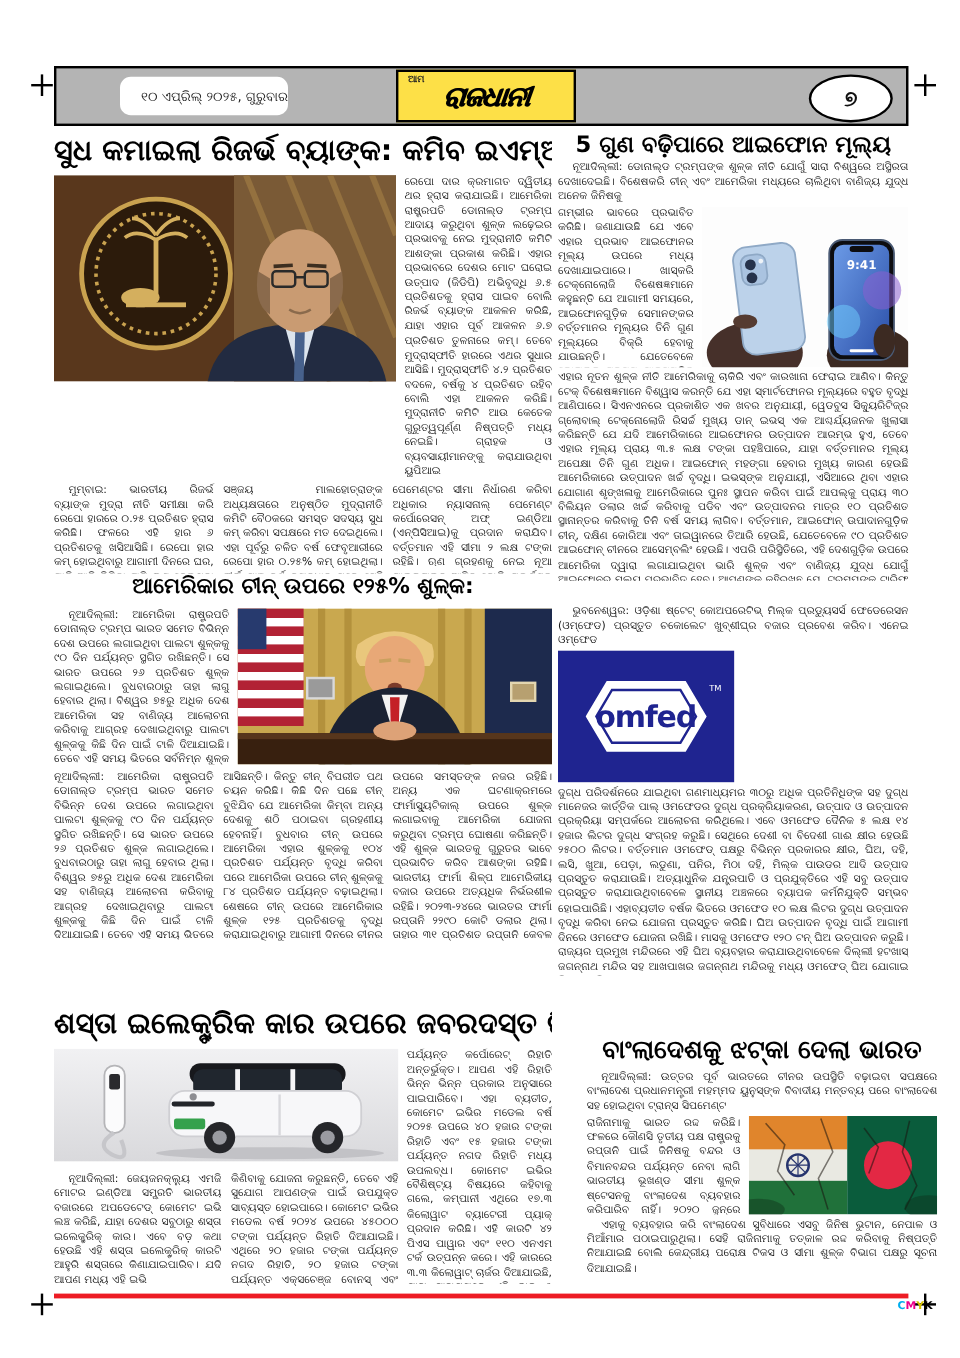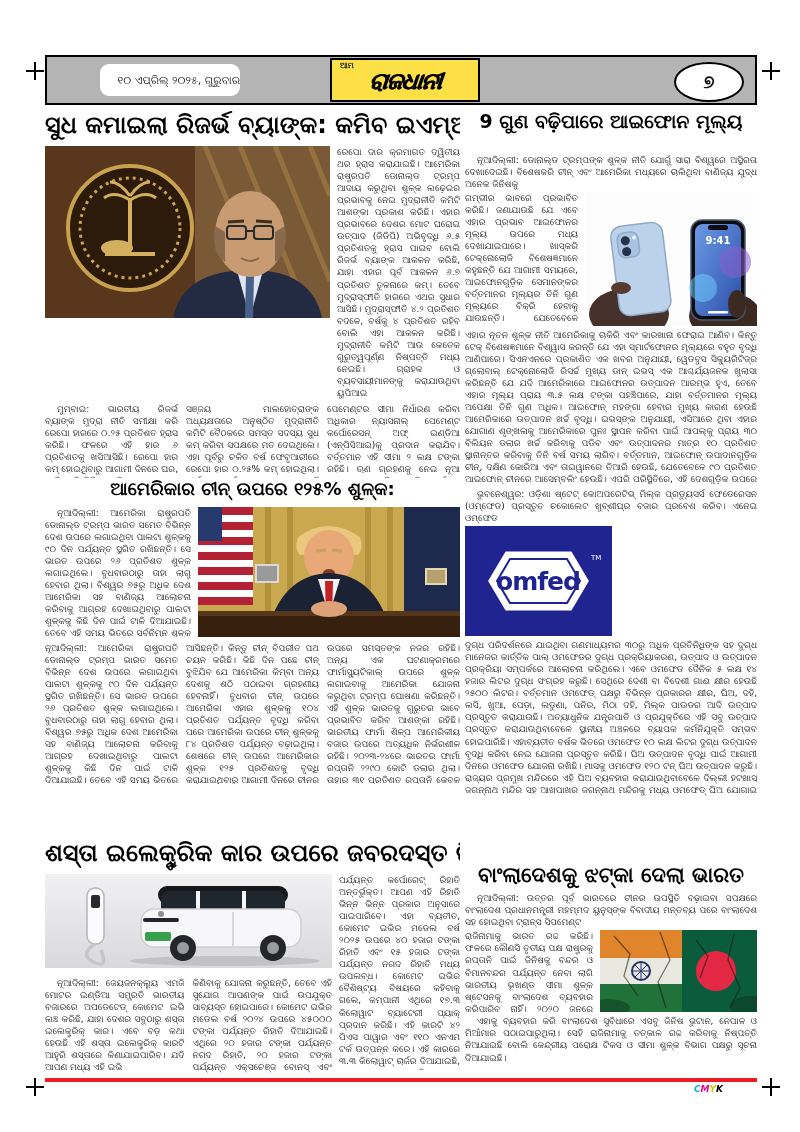--- a/index.html
+++ b/index.html
@@ -28,21 +28,21 @@
   .art{position:absolute;overflow:hidden;}
   .hl{font-weight:bold;color:#000;text-align:center;line-height:1.25;}
   .bodytxt{font-size:9px;line-height:1.34;text-align:justify;color:#151515;}
   .ind{text-indent:12px;}
   .row{display:flex;gap:7px;}
   .cols{display:flex;gap:8px;overflow:hidden;}
   .cols>div{flex:1;}
   svg text{font-family:"DejaVu Sans",sans-serif;}
   
   .footline{position:absolute;left:45px;top:1078px;width:712px;height:4px;background:#ed1c24;}
-  .cmyk{position:absolute;left:694px;top:1084px;font-size:9px;font-weight:bold;letter-spacing:0;font-style:italic;}
+  .cmyk{position:absolute;left:748px;top:1084px;font-size:9px;font-weight:bold;letter-spacing:0;}
   .cmyk .c{color:#00aeef}.cmyk .m{color:#ec008c}.cmyk .y{color:#d8c400}.cmyk .k{color:#000}
 </style>
 </head>
 <body>
 
 <div class="page">
 
   <div class="crop" style="left:26px;top:62px"></div>
   <div class="crop" style="left:762px;top:62px"></div>
   <div class="crop" style="left:26px;top:1078px"></div>
@@ -190,22 +190,22 @@
         <div class="cols" style="margin-top:5px;height:96px">
           <div class="bodytxt ind">ନୂଆଦିଲ୍ଲୀ: ଜେୟଜନକ୍ଲ୍ୟୁ ଏମଜି ମୋଟର ଇଣ୍ଡିଆ ସମ୍ପ୍ରତି ଭାରତୀୟ ବଜାରରେ ଅପଡେଟେଡ୍ କୋମେଟ ଇଭି ଲଞ୍ଚ କରିଛି, ଯାହା ଦେଶର ସବୁଠାରୁ ଶସ୍ତା ଇଲେକ୍ଟ୍ରିକ୍ କାର। ଏବେ ବଡ଼ କଥା ହେଉଛି ଏହି ଶସ୍ତା ଇଲେକ୍ଟ୍ରିକ୍ କାରଟି ଆହୁରି ଶସ୍ତାରେ କିଣାଯାଇପାରିବ। ଯଦି ଆପଣ ମଧ୍ୟ ଏହି ଇଭି</div>
           <div class="bodytxt">କିଣିବାକୁ ଯୋଜନା କରୁଛନ୍ତି, ତେବେ ଏହି ସୁଯୋଗ ଆପଣଙ୍କ ପାଇଁ ଉପଯୁକ୍ତ ସାବ୍ୟସ୍ତ ହୋଇପାରେ। କୋମେଟ ଇଭିର ମଡେଲ ବର୍ଷ ୨୦୨୪ ଉପରେ ୪୫୦୦୦ ଟଙ୍କା ପର୍ଯ୍ୟନ୍ତ ରିହାତି ଦିଆଯାଇଛି। ଏଥିରେ ୨୦ ହଜାର ଟଙ୍କା ପର୍ଯ୍ୟନ୍ତ ନଗଦ ରିହାତି, ୨୦ ହଜାର ଟଙ୍କା ପର୍ଯ୍ୟନ୍ତ ଏକ୍ସଚେଞ୍ଜ ବୋନସ୍ ଏବଂ ୫୦୦୦ ଟଙ୍କା</div>
         </div>
       </div>
       <div class="bodytxt" style="flex:1;height:196px;overflow:hidden">ପର୍ଯ୍ୟନ୍ତ କର୍ପୋରେଟ୍ ରିହାତି ଅନ୍ତର୍ଭୁକ୍ତ। ଆପଣ ଏହି ରିହାତି ଭିନ୍ନ ଭିନ୍ନ ପ୍ରକାର ଅନୁସାରେ ପାଇପାରିବେ। ଏହା ବ୍ୟତୀତ, କୋମେଟ ଇଭିର ମଡେଲ ବର୍ଷ ୨୦୨୫ ଉପରେ ୪୦ ହଜାର ଟଙ୍କା ରିହାତି ଏବଂ ୧୫ ହଜାର ଟଙ୍କା ପର୍ଯ୍ୟନ୍ତ ନଗଦ ରିହାତି ମଧ୍ୟ ଉପଲବ୍ଧ। କୋମେଟ ଇଭିର ବୈଶିଷ୍ଟ୍ୟ ବିଷୟରେ କହିବାକୁ ଗଲେ, କମ୍ପାନୀ ଏଥିରେ ୧୭.୩ କିଲୋୱାଟ ବ୍ୟାଟେରୀ ପ୍ୟାକ୍ ପ୍ରଦାନ କରିଛି। ଏହି କାରଟି ୪୨ ପିଏସ ପାୱାର ଏବଂ ୧୧୦ ଏନଏମ ଟର୍କ ଉତ୍ପନ୍ନ କରେ। ଏହି କାରରେ ୩.୩ କିଲୋୱାଟ୍ ଚାର୍ଜର ଦିଆଯାଇଛି, ଯାହା ସାହାଯ୍ୟରେ ଏହି କାର ୫ ଘଣ୍ଟାରେ ୮୦ ପ୍ରତିଶତ ପର୍ଯ୍ୟନ୍ତ ଚାର୍ଜ ହୋଇଯାଏ। ଏମଜି ମୋଟର୍ସର ଏହି ଇଲେକ୍ଟ୍ରିକ୍ କାରର ରେଞ୍ଜ ୨୩୦ କିଲୋମିଟର।</div>
     </div>
   </article>
 
   <article class="art" id="a2" style="left:465px;top:110px;width:292px;height:374px">
-    <div class="hl" style="font-size:19px;white-space:nowrap">9 ଗୁଣ ବଢ଼ିପାରେ ଆଇଫୋନ ମୂଲ୍ୟ</div>
-    <div class="bodytxt ind" style="margin-top:20px">ନୂଆଦିଲ୍ଲୀ: ଡୋନାଲ୍ଡ ଟ୍ରମ୍ପଙ୍କ ଶୁଳ୍କ ନୀତି ଯୋଗୁଁ ସାରା ବିଶ୍ୱରେ ଅସ୍ଥିରତା ଦେଖାଦେଇଛି। ବିଶେଷକରି ଚୀନ୍ ଏବଂ ଆମେରିକା ମଧ୍ୟରେ ଚାଲିଥିବା ବାଣିଜ୍ୟ ଯୁଦ୍ଧ ଅନେକ ଜିନିଷକୁ</div>
+    <div class="hl" style="font-size:19px;white-space:nowrap">5 ଗୁଣ ବଢ଼ିପାରେ ଆଇଫୋନ ମୂଲ୍ୟ</div>
+    <div class="bodytxt ind" style="margin-top:0">ନୂଆଦିଲ୍ଲୀ: ଡୋନାଲ୍ଡ ଟ୍ରମ୍ପଙ୍କ ଶୁଳ୍କ ନୀତି ଯୋଗୁଁ ସାରା ବିଶ୍ୱରେ ଅସ୍ଥିରତା ଦେଖାଦେଇଛି। ବିଶେଷକରି ଚୀନ୍ ଏବଂ ଆମେରିକା ମଧ୍ୟରେ ଚାଲିଥିବା ବାଣିଜ୍ୟ ଯୁଦ୍ଧ ଅନେକ ଜିନିଷକୁ</div>
     <div class="row" style="margin-top:2px">
       <div class="bodytxt" style="flex:1;height:134px;overflow:hidden">ଗମ୍ଭୀର ଭାବରେ ପ୍ରଭାବିତ କରିଛି। ଜଣାଯାଉଛି ଯେ ଏବେ ଏହାର ପ୍ରଭାବ ଆଇଫୋନର ମୂଲ୍ୟ ଉପରେ ମଧ୍ୟ ଦେଖାଯାଇପାରେ। ଖାସ୍‌କରି ଟେକ୍ନୋଲୋଜି ବିଶେଷଜ୍ଞମାନେ କହୁଛନ୍ତି ଯେ ଆଗାମୀ ସମୟରେ, ଆଇଫୋନଗୁଡ଼ିକ ସେମାନଙ୍କର ବର୍ତ୍ତମାନର ମୂଲ୍ୟର ତିନି ଗୁଣ ମୂଲ୍ୟରେ ବିକ୍ରି ହେବାକୁ ଯାଉଛନ୍ତି। ଯେତେବେଳେ ଡୋନାଲ୍ଡ ଟ୍ରମ୍ପ ପାରସ୍ପରିକ ଶୁଳ୍କ ନୀତି କାର୍ଯ୍ୟକାରୀ କରିଥିଲେ, ସେ ଦାବି କରିଥିଲେ ଯେ</div>
       <svg width="172" height="134" viewBox="0 0 172 134" role="img">
         <rect width="172" height="134" fill="#fdfdfd"></rect>
         <ellipse cx="44" cy="122" rx="40" ry="26" fill="#46302a"></ellipse>
         <ellipse cx="140" cy="124" rx="36" ry="24" fill="#3c2a22"></ellipse>
         <g transform="rotate(-7 56 78)">
           <rect x="30" y="32" width="52" height="90" rx="11" fill="#bcd2ea" stroke="#8fa9c6" stroke-width="1.5"></rect>
           <rect x="36" y="39" width="21" height="25" rx="7" fill="#aac3e0" stroke="#8fa9c6" stroke-width="1.5"></rect>
           <circle cx="44" cy="47" r="4.5" fill="#26324a"></circle>
@@ -228,34 +228,34 @@
           <text x="133" y="52" font-size="10" font-weight="bold" fill="#ffffff" text-anchor="middle">9:41</text>
           <rect x="123" y="119" width="20" height="2.5" rx="1.2" fill="#ffffff"></rect>
         </g>
         <ellipse cx="152" cy="112" rx="9" ry="14" fill="#3c2a22"></ellipse>
       </svg>
     </div>
     <div class="bodytxt" style="margin-top:3px;height:178px;overflow:hidden">ଏହାର ନୂତନ ଶୁଳ୍କ ନୀତି ଆମେରିକାକୁ ଚାକିରି ଏବଂ କାରଖାନା ଫେରାଇ ଆଣିବ। କିନ୍ତୁ ଟେକ୍ ବିଶେଷଜ୍ଞମାନେ ବିଶ୍ୱାସ କରନ୍ତି ଯେ ଏହା ସ୍ମାର୍ଟଫୋନର ମୂଲ୍ୟରେ ବହୁତ ବୃଦ୍ଧି ଆଣିପାରେ। ସିଏନଏନରେ ପ୍ରକାଶିତ ଏକ ଖବର ଅନୁଯାୟୀ, ୱେଡବୁସ ସିକ୍ୟୁରିଟିଜ୍‌ର ଗ୍ଲୋବାଲ୍ ଟେକ୍ନୋଲୋଜି ରିସର୍ଚ୍ଚ ମୁଖ୍ୟ ଡାନ୍ ଇଭସ୍ ଏକ ଆଶ୍ଚର୍ଯ୍ୟଜନକ ଖୁଲାସା କରିଛନ୍ତି ଯେ ଯଦି ଆମେରିକାରେ ଆଇଫୋନର ଉତ୍ପାଦନ ଆରମ୍ଭ ହୁଏ, ତେବେ ଏହାର ମୂଲ୍ୟ ପ୍ରାୟ ୩.୫ ଲକ୍ଷ ଟଙ୍କା ପହଞ୍ଚିପାରେ, ଯାହା ବର୍ତ୍ତମାନର ମୂଲ୍ୟ ଅପେକ୍ଷା ତିନି ଗୁଣ ଅଧିକ। ଆଇଫୋନ୍ ମହଙ୍ଗା ହେବାର ମୁଖ୍ୟ କାରଣ ହେଉଛି ଆମେରିକାରେ ଉତ୍ପାଦନ ଖର୍ଚ୍ଚ ବୃଦ୍ଧି। ଇଭସ୍‌ଙ୍କ ଅନୁଯାୟୀ, ଏସିଆରେ ଥିବା ଏହାର ଯୋଗାଣ ଶୃଙ୍ଖଳାକୁ ଆମେରିକାରେ ପୁନଃ ସ୍ଥାପନ କରିବା ପାଇଁ ଆପଲ୍‌କୁ ପ୍ରାୟ ୩୦ ବିଲିୟନ ଡଲାର ଖର୍ଚ୍ଚ କରିବାକୁ ପଡିବ ଏବଂ ଉତ୍ପାଦନର ମାତ୍ର ୧୦ ପ୍ରତିଶତ ସ୍ଥାନାନ୍ତର କରିବାକୁ ତିନି ବର୍ଷ ସମୟ ଲାଗିବ। ବର୍ତ୍ତମାନ, ଆଇଫୋନ୍ ଉପାଦାନଗୁଡ଼ିକ ଚୀନ୍, ଦକ୍ଷିଣ କୋରିଆ ଏବଂ ତାଇୱାନରେ ତିଆରି ହେଉଛି, ଯେତେବେଳେ ୯୦ ପ୍ରତିଶତ ଆଇଫୋନ୍ ଚୀନରେ ଆସେମ୍ବଲିଂ ହେଉଛି। ଏପରି ପରିସ୍ଥିତିରେ, ଏହି ଦେଶଗୁଡ଼ିକ ଉପରେ ଆମେରିକା ଦ୍ୱାରା ଲଗାଯାଇଥିବା ଭାରି ଶୁଳ୍କ ଏବଂ ବାଣିଜ୍ୟ ଯୁଦ୍ଧ ଯୋଗୁଁ ଆଇଫୋନର ମୂଲ୍ୟ ପ୍ରଭାବିତ ହେବ। ଆପଣଙ୍କୁ କହିରଖୁଛୁ ଯେ, ଟ୍ରମ୍ପଙ୍କ ଟାରିଫ୍ ନୀତି ଯୋଗୁଁ, ଆପଲର ସେୟାର ୨୫ ପ୍ରତିଶତ ହ୍ରାସ ପାଇସାରିଛି।</div>
   </article>
 
   <article class="art" id="a4" style="left:465px;top:484px;width:292px;height:374px">
-    <div class="bodytxt ind" style="margin-top:4px">ଭୁବନେଶ୍ୱର: ଓଡ଼ିଶା ଷ୍ଟେଟ୍ କୋଅପରେଟିଭ୍ ମିଲ୍କ ପ୍ରଡ୍ୟୁସର୍ସ ଫେଡେରେସନ (ଓମ୍ଫେଡ) ପ୍ରସ୍ତୁତ ଚକୋଲେଟ ଖୁବ୍‌ଶୀଘ୍ର ବଜାର ପ୍ରବେଶ କରିବ। ଏନେଇ ଓମ୍ଫେଡ</div>
+    <div class="bodytxt ind" style="margin-top:20px">ଭୁବନେଶ୍ୱର: ଓଡ଼ିଶା ଷ୍ଟେଟ୍ କୋଅପରେଟିଭ୍ ମିଲ୍କ ପ୍ରଡ୍ୟୁସର୍ସ ଫେଡେରେସନ (ଓମ୍ଫେଡ) ପ୍ରସ୍ତୁତ ଚକୋଲେଟ ଖୁବ୍‌ଶୀଘ୍ର ବଜାର ପ୍ରବେଶ କରିବ। ଏନେଇ ଓମ୍ଫେଡ</div>
     <div class="row" style="margin-top:2px">
       <svg width="147" height="110" viewBox="0 0 147 110" role="img">
         <rect width="147" height="110" fill="#1f2490"></rect>
         <polygon points="26,55 42,28 105,28 121,55 105,82 42,82" fill="#ffffff" stroke="#ffffff" stroke-width="5"></polygon>
         <polygon points="32,55 45,33 102,33 115,55 102,77 45,77" fill="#ffffff" stroke="#1f2490" stroke-width="2"></polygon>
         <text x="73" y="64" font-size="25" font-weight="bold" fill="#1f2490" text-anchor="middle" letter-spacing="-1">omfed</text>
         <text x="126" y="34" font-size="7" fill="#ffffff">TM</text>
       </svg>
     </div>
     <div class="bodytxt" style="margin-top:3px;height:158px;overflow:hidden">ଦୁଗ୍ଧ ପରିଦର୍ଶନରେ ଯାଇଥିବା ଗଣମାଧ୍ୟମର ୩୦ରୁ ଅଧିକ ପ୍ରତିନିଧିଙ୍କ ସହ ଦୁଗ୍ଧ ମାନେଜର କାର୍ତ୍ତିକ ପାଲ୍ ଓମଫେଡର ଦୁଗ୍ଧ ପ୍ରକ୍ରିୟାକରଣ, ଉତ୍ପାଦ ଓ ଉତ୍ପାଦନ ପ୍ରକ୍ରିୟା ସମ୍ପର୍କରେ ଆଲୋଚନା କରିଥିଲେ। ଏବେ ଓମଫେଡ ଦୈନିକ ୫ ଲକ୍ଷ ୧୪ ହଜାର ଲିଟର ଦୁଗ୍ଧ ସଂଗ୍ରହ କରୁଛି। ସେଥିରେ ଦେଶୀ ବା ବିଦେଶୀ ଗାଈ କ୍ଷୀର ହେଉଛି ୨୫୦୦ ଲିଟର। ବର୍ତ୍ତମାନ ଓମଫେଡ୍ ପକ୍ଷରୁ ବିଭିନ୍ନ ପ୍ରକାରର କ୍ଷୀର, ଘିଅ, ଦହି, ଲସି, ଖୁଆ, ପେଡ଼ା, ଲଡୁଣା, ପନିର, ମିଠା ଦହି, ମିଲ୍କ ପାଉଡର ଆଦି ଉତ୍ପାଦ ପ୍ରସ୍ତୁତ କରାଯାଉଛି। ଅତ୍ୟାଧୁନିକ ଯନ୍ତ୍ରପାତି ଓ ପ୍ରଯୁକ୍ତିରେ ଏହି ସବୁ ଉତ୍ପାଦ ପ୍ରସ୍ତୁତ କରାଯାଉଥିବାବେଳେ ସ୍ଥାନୀୟ ଅଞ୍ଚଳରେ ବ୍ୟାପକ କର୍ମନିଯୁକ୍ତି ସମ୍ଭବ ହୋଇପାରିଛି। ଏହାବ୍ୟତୀତ ବର୍ଷକ ଭିତରେ ଓମଫେଡ ୧୦ ଲକ୍ଷ ଲିଟର ଦୁଗ୍ଧ ଉତ୍ପାଦନ ବୃଦ୍ଧି କରିବା ନେଇ ଯୋଜନା ପ୍ରସ୍ତୁତ କରିଛି। ଘିଅ ଉତ୍ପାଦନ ବୃଦ୍ଧି ପାଇଁ ଆଗାମୀ ଦିନରେ ଓମଫେଡ ଯୋଜନା ରଖିଛି। ମାସକୁ ଓମଫେଡ ୧୨୦ ଟନ୍ ଘିଅ ଉତ୍ପାଦନ କରୁଛି। ରାଜ୍ୟର ପ୍ରମୁଖ ମନ୍ଦିରରେ ଏହି ଘିଅ ବ୍ୟବହାର କରାଯାଉଥିବାବେଳେ ଦିଲ୍ଲୀ ହଟଖାସ୍ ଜଗନ୍ନାଥ ମନ୍ଦିର ସହ ଆଖପାଖର ଜଗନ୍ନାଥ ମନ୍ଦିରକୁ ମଧ୍ୟ ଓମଫେଡ୍ ଘିଅ ଯୋଗାଇ ଦିଆଯାଉଛି।</div>
   </article>
 
-  <article class="art" id="a6" style="left:465px;top:862px;width:292px;height:206px">
+  <article class="art" id="a6" style="left:489px;top:862px;width:292px;height:206px">
     <div class="hl" style="font-size:21px;white-space:nowrap">ବାଂଲାଦେଶକୁ ଝଟ୍କା ଦେଲା ଭାରତ</div>
     <div class="bodytxt ind" style="margin-top:4px">ନୂଆଦିଲ୍ଲୀ: ଉତ୍ତର ପୂର୍ବ ଭାରତରେ ଚୀନର ଉପସ୍ଥିତି ବଢ଼ାଇବା ସପକ୍ଷରେ ବାଂଲାଦେଶ ପ୍ରଧାନମନ୍ତ୍ରୀ ମହମ୍ମଦ ୟୁନୁସ୍‌ଙ୍କ ବିବାଦୀୟ ମନ୍ତବ୍ୟ ପରେ ବାଂଲାଦେଶ ସହ ହୋଇଥିବା ଟ୍ରାନ୍ସ ସିପମେଣ୍ଟ</div>
     <div class="row" style="margin-top:2px">
       <div class="bodytxt" style="flex:1;height:82px;overflow:hidden">ରାଜିନାମାକୁ ଭାରତ ରଦ୍ଦ କରିଛି। ଫଳରେ କୌଣସି ତୃତୀୟ ପକ୍ଷ ରାଷ୍ଟ୍ରକୁ ରପ୍ତାନି ପାଇଁ ଜିନିଷକୁ ବନ୍ଦର ଓ ବିମାନବନ୍ଦର ପର୍ଯ୍ୟନ୍ତ ନେବା ଲାଗି ଭାରତୀୟ ଭୂଖଣ୍ଡ ସୀମା ଶୁଳ୍କ ଷ୍ଟେସନକୁ ବାଂଲାଦେଶ ବ୍ୟବହାର କରିପାରିବ ନାହିଁ। ୨୦୨୦ ଜୁନ୍‌ରେ ଭାରତ ଓ ବାଂଲାଦେଶ ମଧ୍ୟରେ ଏହି ଚୁକ୍ତି ସ୍ୱାକ୍ଷର ହୋଇଥିଲା।</div>
       <svg width="157" height="82" viewBox="0 0 157 82" role="img">
         <g>
           <rect x="0" y="0" width="82" height="28" fill="#e0852c"></rect>
           <rect x="0" y="28" width="82" height="26" fill="#e9e9e2"></rect>
           <rect x="0" y="54" width="82" height="28" fill="#20713a"></rect>
           <circle cx="41" cy="41" r="9" fill="none" stroke="#27356e" stroke-width="2"></circle>

